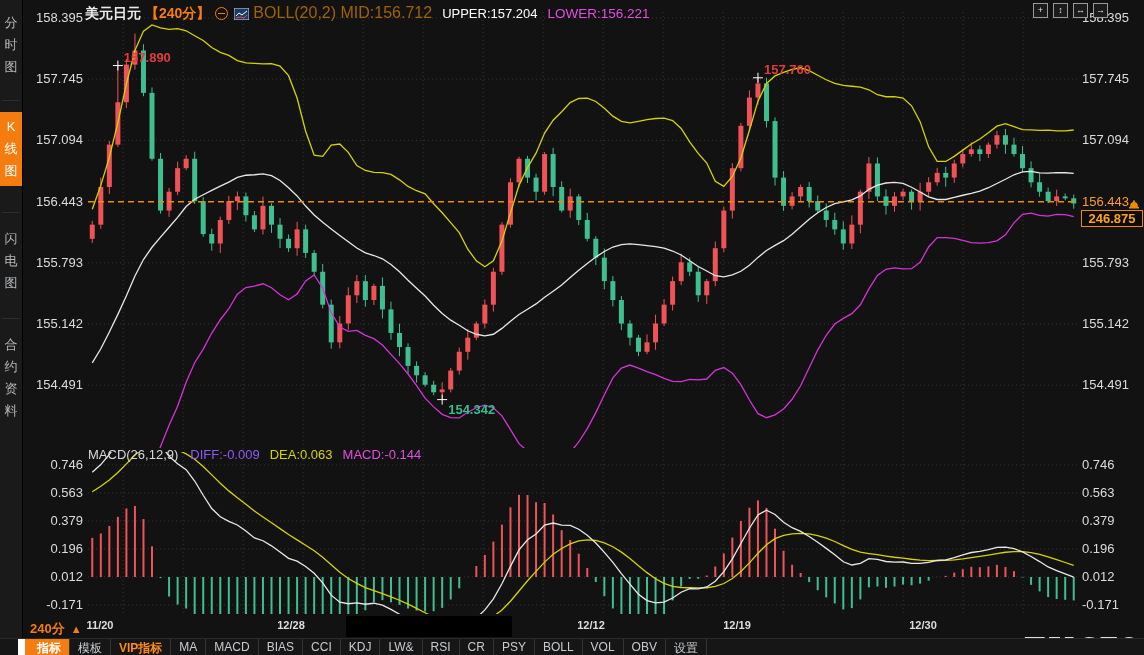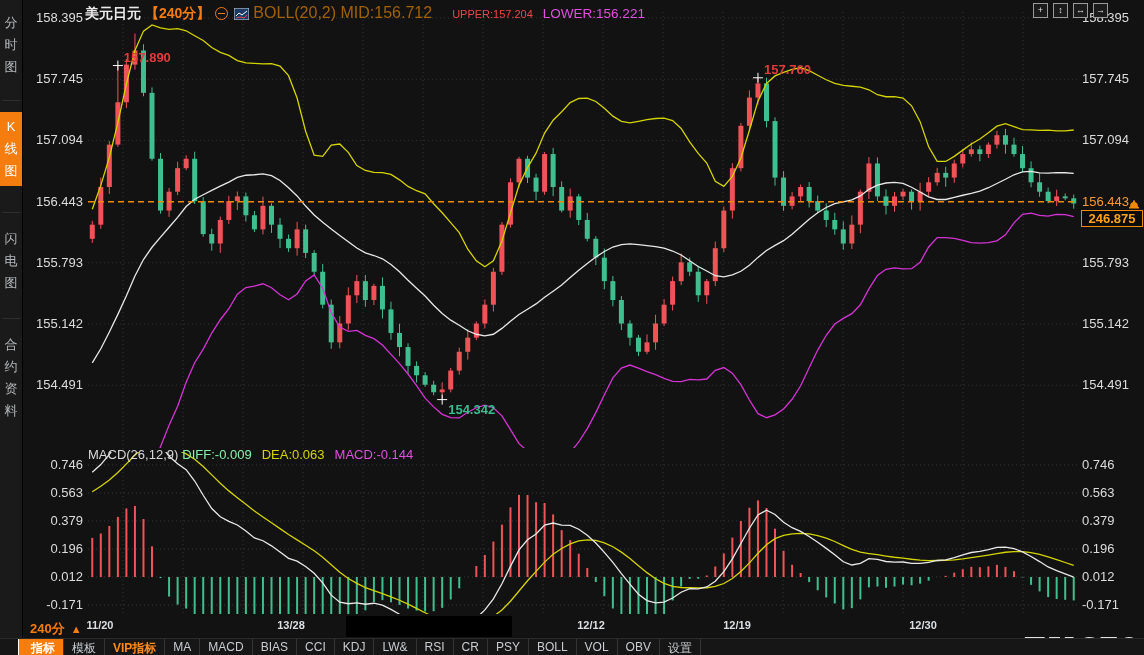--- a/index.html
+++ b/index.html
@@ -14,54 +14,54 @@
   .side-sep{position:absolute;left:2px;width:18px;height:1px;background:#2e2e2e;}
   
   #header{position:absolute;left:85px;top:4px;height:18px;z-index:4;font-size:14px;white-space:nowrap;color:#e4e4e4;}
   #header .sym{font-weight:bold;color:#eceaea;}
   #header .per{color:#f57c0f;font-weight:bold;margin-left:4px;}
   .circ-icon{display:inline-block;width:11px;height:11px;border:1px solid #f57c0f;border-radius:50%;
              position:relative;vertical-align:-2px;margin:0 6px 0 5px;cursor:pointer;}
   .circ-icon::after{content:"";position:absolute;left:2px;top:5px;width:7px;height:1px;background:#f57c0f;}
   .mini-chart{display:inline-block;vertical-align:-2px;margin-right:4px;}
   #header .boll{color:#a16207;font-size:16px;}
-  #header .up{color:#ef4444;font-size:11px;margin-left:20px;}
+  #header .up{color:#ffffff;font-size:13px;margin-left:10px;}
   #header .lo{color:#e14fe1;font-size:13.5px;margin-left:10px;}
   
   #axis-btns{position:absolute;right:36px;top:3px;z-index:6;display:flex;gap:5px;}
   .axbtn{width:13px;height:13px;border:1px solid #9a9a9a;color:#e0e0e0;background:#1b1b1b;font-size:9px;
          line-height:12px;text-align:center;cursor:pointer;}
   
   .ylab{position:absolute;font-size:13px;color:#dcdcdc;z-index:4;}
   .ylab.left{left:0;width:83px;text-align:right;}
   .ylab.right{left:1082px;text-align:left;}
   .ylab.hl{color:#ff9b2e;}
   
   #price-tag{position:absolute;left:1081px;top:210px;width:60px;height:15px;border:1px solid #f08a00;
              background:#0c0c0c;color:#ffa21a;font-size:13px;font-weight:bold;text-align:center;line-height:15px;z-index:6;}
   #alert-bell{position:absolute;left:1128px;top:196px;z-index:6;cursor:pointer;}
   
   #macd-legend{position:absolute;left:88px;top:447px;font-size:13px;z-index:4;white-space:nowrap;}
   #macd-legend .t{color:#d8d8d8;text-align:center;}
-  #macd-legend .d{color:#86efac;margin-left:4px;}
+  #macd-legend .d{color:#8b5cf6;margin-left:12px;}
   #macd-legend .e{color:#d4d400;margin-left:10px;}
   #macd-legend .m{color:#e14fe1;margin-left:10px;}
   
   .date-lab{position:absolute;top:619px;transform:translateX(-50%);font-size:11px;font-weight:bold;color:#dcdfe2;z-index:5;}
   #redact{position:absolute;background:#000;z-index:6;}
   #period-badge{position:absolute;left:30px;top:620px;color:#f57c0f;font-size:13px;font-weight:bold;z-index:5;cursor:pointer;}
   #period-badge .tri{font-size:11px;margin-left:6px;}
   
   #watermark{position:absolute;right:4px;top:626px;font-size:40px;color:#e9edf0;z-index:3;
              font-family:Liberation Serif, serif;letter-spacing:1px;opacity:.95;margin-left:24px;}
   
   #toolbar{position:absolute;left:0;bottom:0;width:1144px;height:17px;background:#161616;border-top:1px solid #2a2a2a;
            z-index:7;display:flex;align-items:stretch;padding-left:18px;box-sizing:border-box;}
   .tab{font-size:12px;color:#c8ccd0;padding:1px 8px 0 8px;border-right:1px solid #343434;cursor:pointer;white-space:nowrap;}
-  .tab:first-child{border-left:1px solid #ffffff;padding-left:12px;}
+  .tab:first-child{border-left:7px solid #ffffff;padding-left:12px;}
   .tab.selected{background:#f57c0f;color:#fff;font-weight:bold;}
   .tab.vip{color:#ff8a1e;font-weight:bold;}
 </style>
 </head>
 <body>
 
 <div id="app">
   <svg id="chart-svg" width="1144" height="655">
       <defs>
         <clipPath id="cpPrice">
@@ -555,17 +555,17 @@
     <div class="ylab right" style="top: 485px;">0.563</div>
     <div class="ylab left" style="top: 513px;">0.379</div>
     <div class="ylab right" style="top: 513px;">0.379</div>
     <div class="ylab left" style="top: 541px;">0.196</div>
     <div class="ylab right" style="top: 541px;">0.196</div>
     <div class="ylab left" style="top: 569px;">0.012</div>
     <div class="ylab right" style="top: 569px;">0.012</div>
     <div class="ylab left" style="top: 597px;">-0.171</div>
     <div class="ylab right" style="top: 597px;">-0.171</div>
     <div class="date-lab" style="left: 100px;">11/20</div>
-    <div class="date-lab" style="left: 291px;">13/28</div>
+    <div class="date-lab" style="left: 291px;">12/28</div>
     <div class="date-lab" style="left: 591px;">12/12</div>
     <div class="date-lab" style="left: 737px;">12/19</div>
     <div class="date-lab" style="left: 923px;">12/30</div>
   </div>
 
 </body></html>

